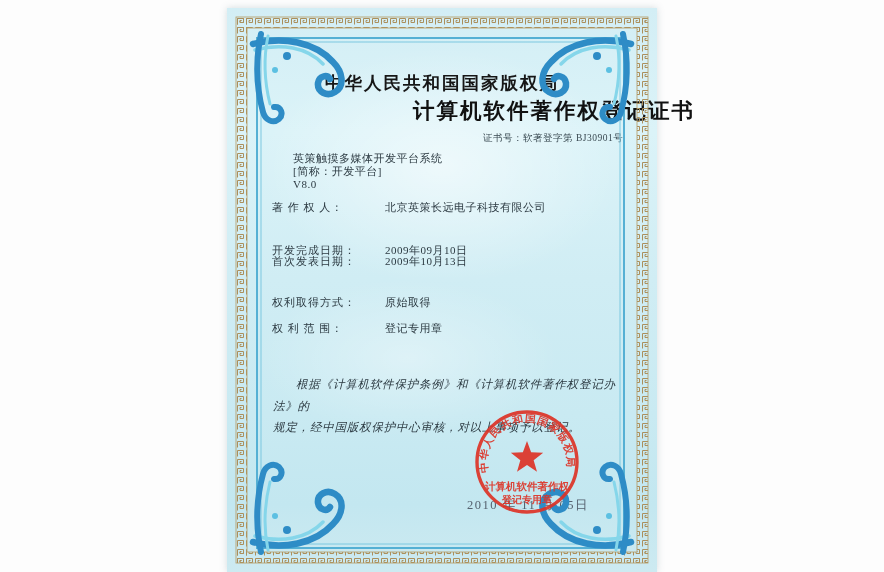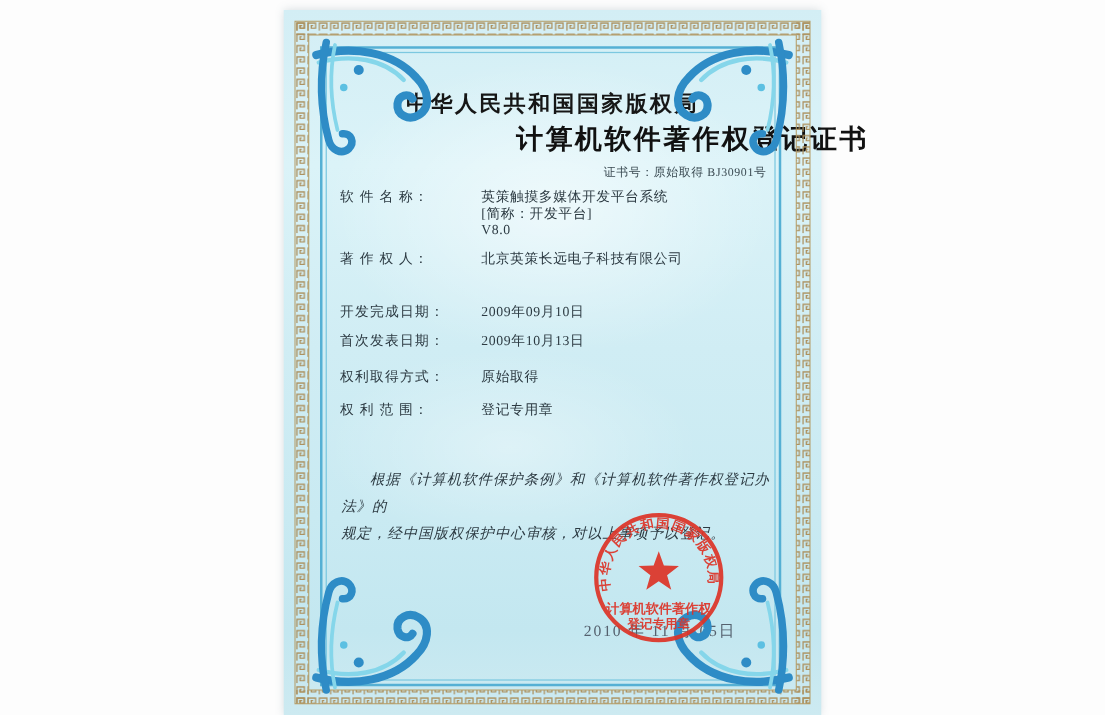--- a/index.html
+++ b/index.html
@@ -90,42 +90,41 @@
           <textPath href="#sealArc" startOffset="0" textLength="142" lengthAdjust="spacingAndGlyphs">中华人民共和国国家版权局</textPath>
         </text>
         <polygon transform="translate(0,-4)" points="0,-17 -4.11,-5.66 -16.17,-5.25 -6.66,2.16 -9.99,13.75 0,7 9.99,13.75 6.66,2.16 16.17,-5.25 4.11,-5.66" fill="#dd3327"></polygon>
         <text y="28" text-anchor="middle" font-size="10.5" font-weight="bold" fill="#dd3327">计算机软件著作权</text>
         <text y="40.5" text-anchor="middle" font-size="10" font-weight="bold" fill="#dd3327">登记专用章</text>
       </g>
     </svg>
 
     <div class="txt issuer">中华人民共和国国家版权局</div>
     <div class="txt title">计算机软件著作权登记证书</div>
-    <div class="txt certno"><span>证书号：</span><span>原始取得 BJ30901号</span></div>
+    <div class="txt certno"><span>证书号：</span><span>软著登字第 BJ30901号</span></div>
 
     <div class="row txt" style="top:144px">
-      <span class="lbl">软 件 名 称：</span>
       <span class="val">
         <div>英策触摸多媒体开发平台系统</div>
         <div>[简称：开发平台]</div>
         <div>V8.0</div>
       </span>
     </div>
 
     <div class="row txt" style="top:193px">
       <span class="lbl">著 作 权 人：</span>
       <span class="val">北京英策长远电子科技有限公司</span>
     </div>
 
     <div class="row txt" style="top:236px">
       <span class="lbl">开发完成日期：</span>
       <span class="val">2009年09月10日</span>
     </div>
 
-    <div class="row txt" style="top:259px">
+    <div class="row txt" style="top:247px">
       <span class="lbl">首次发表日期：</span>
       <span class="val">2009年10月13日</span>
     </div>
 
     <div class="row txt" style="top:288px">
       <span class="lbl">权利取得方式：</span>
       <span class="val">原始取得</span>
     </div>
 
     <div class="row txt" style="top:314px">

